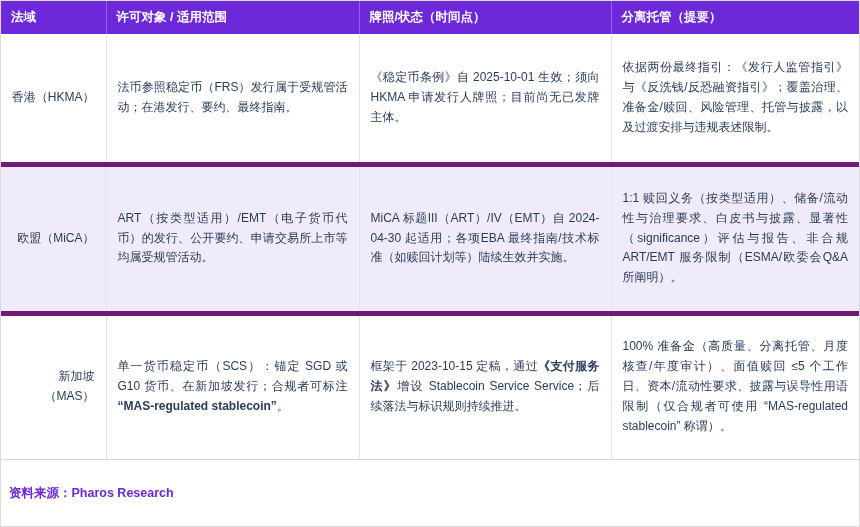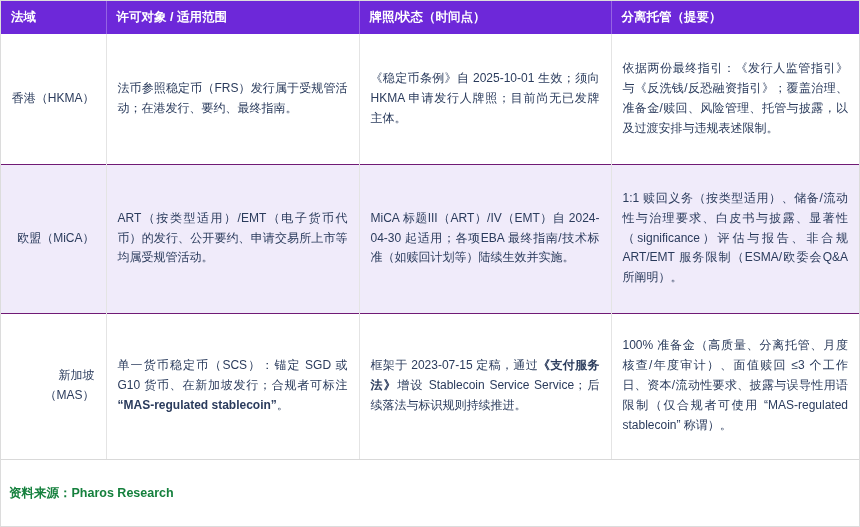--- a/index.html
+++ b/index.html
@@ -29,30 +29,30 @@
     height: 33px; padding: 0 10px; box-sizing: border-box;
   }
   thead th + th { border-left: 1px solid rgba(255,255,255,0.28); }
   tbody td {
     font-size: 12px; color: #2A3B5C; line-height: 1.66;
     padding: 8px 11px; vertical-align: middle; box-sizing: border-box;
     text-align: justify;
   }
   tbody td.jur { padding-left: 8px; text-align: right; }
   tbody td + td { border-left: 1px solid #E4E4E4; }
-  tbody tr + tr td { border-top: 1px solid #701a75; }
+  tbody tr + tr td { border-top: 5px solid #701a75; }
   tr.r1 { height: 130px; }
   tr.r2 { height: 149px; }
   tr.r3 { height: 146px; }
   tr.alt td { background: #F0EBFA; }
   .b { font-weight: bold; }
   .source {
     flex: 1; border-top: 1px solid #D9D9D9;
     display: flex; align-items: center; padding: 0 8px;
-    font-size: 12.5px; font-weight: bold; color: #15803d;
+    font-size: 12.5px; font-weight: bold; color: #6d28d9;
   }
 </style>
 </head>
 <body>
 
 <div class="page">
 
 
   <table class="compliance">
     <colgroup>
@@ -81,22 +81,22 @@
       <tr class="r2 alt">
         <td class="jur">欧盟（MiCA）</td>
         <td>ART（按类型适用）/EMT（电子货币代币）的发行、公开要约、申请交易所上市等均属受规管活动。</td>
         <td>MiCA 标题III（ART）/IV（EMT）自 2024-04-30 起适用；各项EBA 最终指南/技术标准（如赎回计划等）陆续生效并实施。</td>
         <td>1:1 赎回义务（按类型适用）、储备/流动性与治理要求、白皮书与披露、显著性（significance）评估与报告、非合规 ART/EMT 服务限制（ESMA/欧委会Q&amp;A所阐明）。</td>
       </tr>
 
       <tr class="r3">
         <td class="jur">新加坡（MAS）</td>
         <td><span>单一货币稳定币（SCS）：锚定 SGD 或 G10 货币、在新加坡发行；合规者可标注</span> <span class="b">“MAS-regulated stablecoin”</span><span>。</span></td>
-        <td><span>框架于 2023-07-15 定稿，通过</span><span class="b">《支付服务法》</span><span>增设 Stablecoin Service Service；后续落法与标识规则持续推进。</span></td>
-        <td>100% 准备金（高质量、分离托管、月度核查/年度审计）、面值赎回 ≤3 个工作日、资本/流动性要求、披露与误导性用语限制（仅合规者可使用 “MAS-regulated stablecoin” 称谓）。</td>
+        <td><span>框架于 2023-10-15 定稿，通过</span><span class="b">《支付服务法》</span><span>增设 Stablecoin Service Service；后续落法与标识规则持续推进。</span></td>
+        <td>100% 准备金（高质量、分离托管、月度核查/年度审计）、面值赎回 ≤5 个工作日、资本/流动性要求、披露与误导性用语限制（仅合规者可使用 “MAS-regulated stablecoin” 称谓）。</td>
       </tr>
 
     </tbody>
   </table>
 
   <div class="source">资料来源：Pharos Research</div>
 
 </div>
 
 </body></html>

